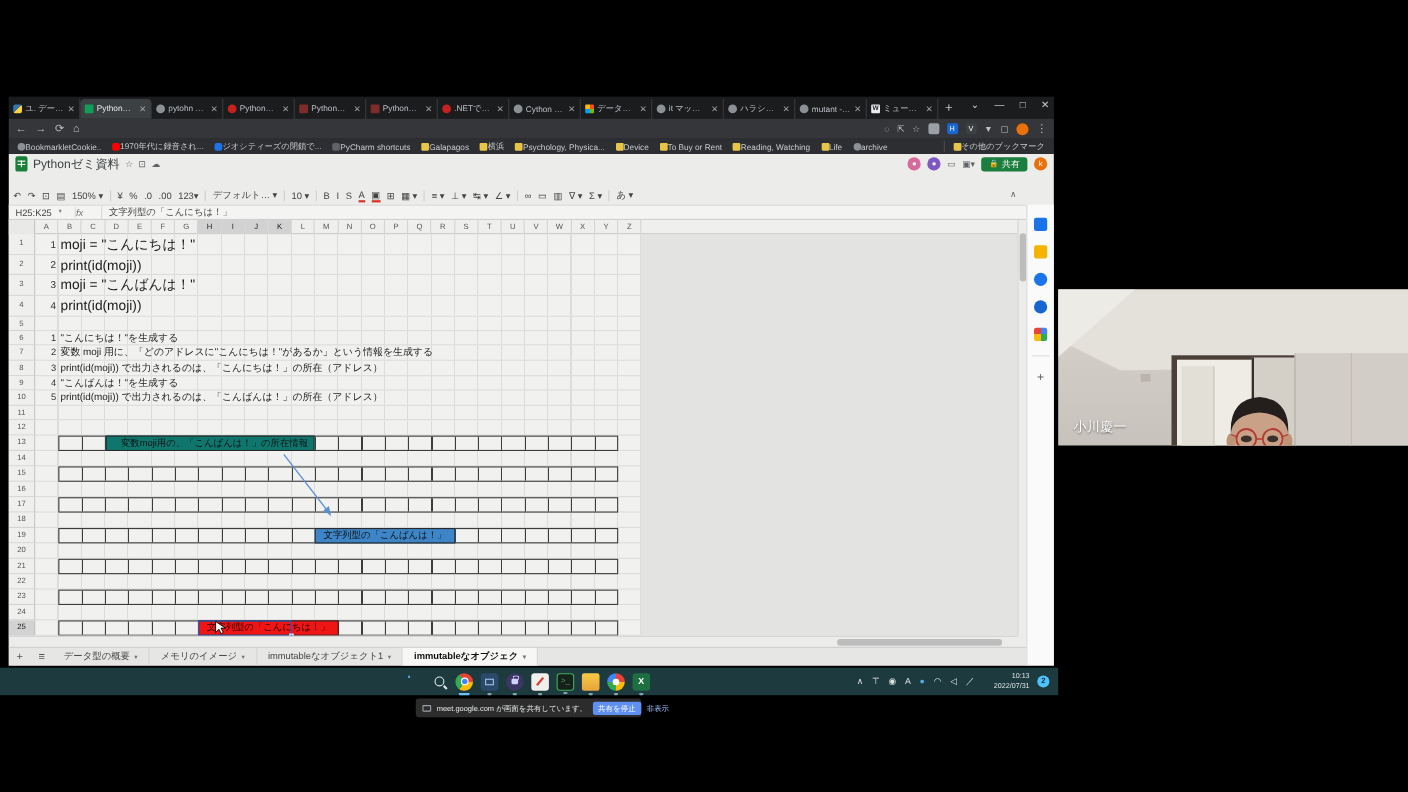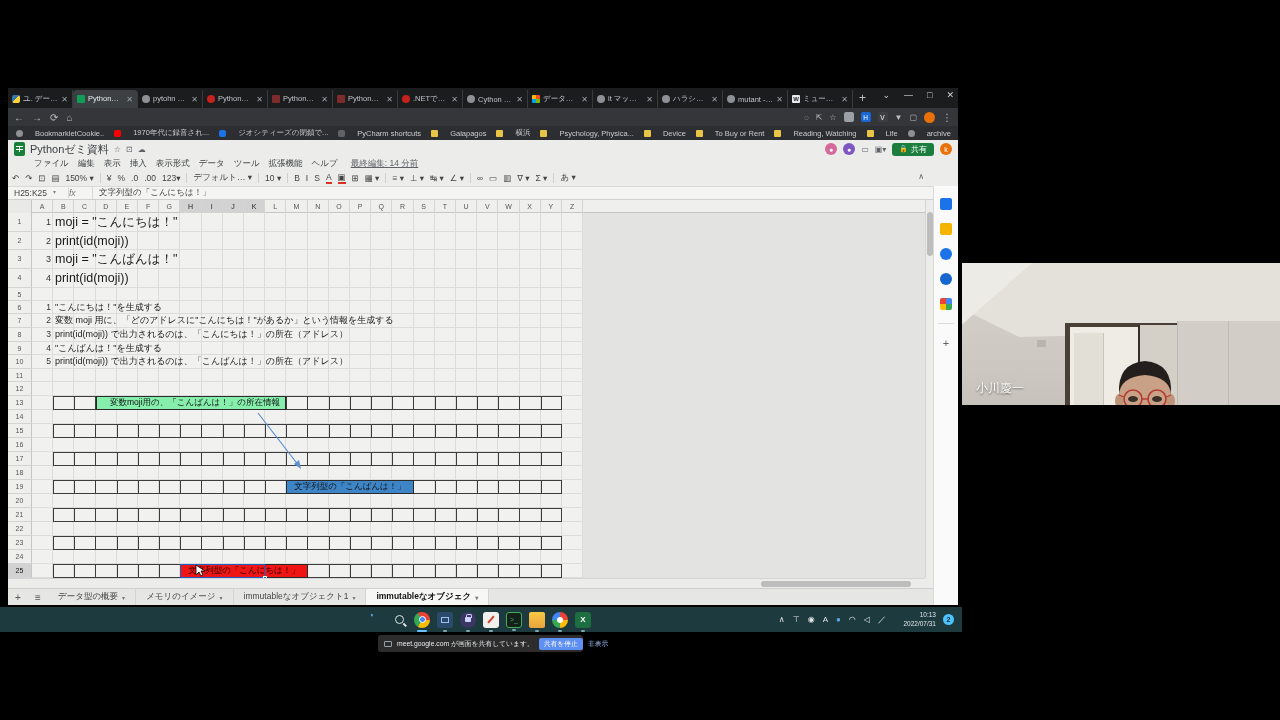--- a/index.html
+++ b/index.html
@@ -33,21 +33,21 @@
   #urlpill { flex:1; max-width:640px; height:13px; background:#202124; border-radius:7px; display:flex; align-items:center; padding:0 8px; gap:5px; color:#d3d6d9; font-size:8px; overflow:hidden; white-space:nowrap; }
   #urlicons { display:flex; align-items:center; gap:7px; margin-left:auto; }
   .exticon { width:10px; height:10px; border-radius:2px; background:#5f6368; color:#fff; font-size:6.5px; display:flex; align-items:center; justify-content:center; }
   .exticon.h { background:#1967d2; }
   .exticon.v { background:#3c4043; }
   .exticon.img { background:#9aa0a6; }
   .avatar-o { width:11px; height:11px; border-radius:50%; background:#e8710a; }
 
   
   #bmrow { position:absolute; left:0; top:38px; width:100%; height:14px; background:#2d2e31; display:flex; align-items:center; gap:10px; padding:0 8px; font-size:7.5px; color:#c8cbcf; white-space:nowrap; overflow:hidden; }
-  .bm { display:flex; align-items:center; gap:12px; }
+  .bm { display:flex; align-items:center; gap:0; }
   .bmi { width:7px; height:7px; border-radius:2px; flex:none; }
   .bmi.globe { background:#8d9094; border-radius:50%; }
   .bmi.youtube { background:#f00; }
   .bmi.blue { background:#1a73e8; }
   .bmi.gray { background:#5f6368; }
   .bmi.folder { background:#e8c547; border-radius:1px; }
   #bm-other { margin-left:auto; border-left:1px solid #4a4b4e; padding-left:8px; }
 
   
   #sheets { position:absolute; left:0; top:52px; width:100%; height:465px; background:#ececea; }
@@ -347,32 +347,20 @@
         <span class="tic">▭</span>
         <span class="tic">▣▾</span>
         <div id="share-btn">
           <span style="font-size:7px;">🔒</span>
           <span>共有</span>
         </div>
         <span class="pav" style="background:#e8710a">k</span>
       </div>
     </div>
 
-    <div id="menurow">
-        <div>ファイル</div>
-        <div>編集</div>
-        <div>表示</div>
-        <div>挿入</div>
-        <div>表示形式</div>
-        <div>データ</div>
-        <div>ツール</div>
-        <div>拡張機能</div>
-        <div>ヘルプ</div>
-        <div id="lastedit">最終編集: 14 分前</div>
-      </div>
 
     <div id="toolbar">
         <div class="tbi">↶</div>
         <div class="tbi">↷</div>
         <div class="tbi">⊡</div>
         <div class="tbi">▤</div>
         <div class="tbi">150% ▾</div>
         <div class="tbsep"></div>
         <div class="tbi">¥</div>
         <div class="tbi">%</div>
@@ -516,21 +504,21 @@
           <div class="notetxt" style="top: 128.6px; line-height: 13.6px;">"こんばんは！"を生成する</div>
           <div class="notenum" style="top: 142.2px; line-height: 13.6px;">5</div>
           <div class="notetxt" style="top: 142.2px; line-height: 13.6px;">print(id(moji)) で出力されるのは、「こんばんは！」の所在（アドレス）</div>
           <div class="bcells" style="top: 183px;"></div>
           <div class="bcells" style="top: 211px;"></div>
           <div class="bcells" style="top: 239px;"></div>
           <div class="bcells" style="top: 267px;"></div>
           <div class="bcells" style="top: 295px;"></div>
           <div class="bcells" style="top: 323px;"></div>
           <div class="bcells" style="top: 351px;"></div>
-          <div class="anno" style="top: 183px; left: 87.6px; width: 190.8px; background: #86efac; padding-left: 8px;">変数moji用の、「こんばんは！」の所在情報</div>
+          <div class="anno" style="top: 183px; left: 87.6px; width: 190.8px; background: #0f766e; padding-left: 8px;">変数moji用の、「こんばんは！」の所在情報</div>
           <div class="anno" style="top: 267px; left: 278.4px; width: 127.2px; background: rgb(61, 133, 198);">文字列型の「こんばんは！」</div>
           <div class="anno" style="top: 351px; left: 172.4px; width: 127.2px; background: rgb(239, 21, 21); color: rgb(42, 0, 0);">文字列型の「こんにちは！」</div>
           <div id="selrect" style="left: 172.4px; top: 351px; width: 84.8px; height: 14px;"></div>
           <div id="selhandle" style="left: 255.2px; top: 363px;"></div>
         </div>
       <div id="flatright"></div>
       <svg id="overlay-svg" style="position:absolute;left:0;top:0;width:917px;height:365px;pointer-events:none;">
         <line id="anno-arrow" x1="250" y1="200" x2="291" y2="253" stroke="#5b8fd0" stroke-width="1.2"></line>
         <polygon points="293,256 286,251 291,247" fill="#5b8fd0"></polygon>
         <polygon id="cursor" points="188,352 188,362 191,359 193,363 195,362 193,358 197,358" fill="#fff" stroke="#000" stroke-width="0.8"></polygon>

